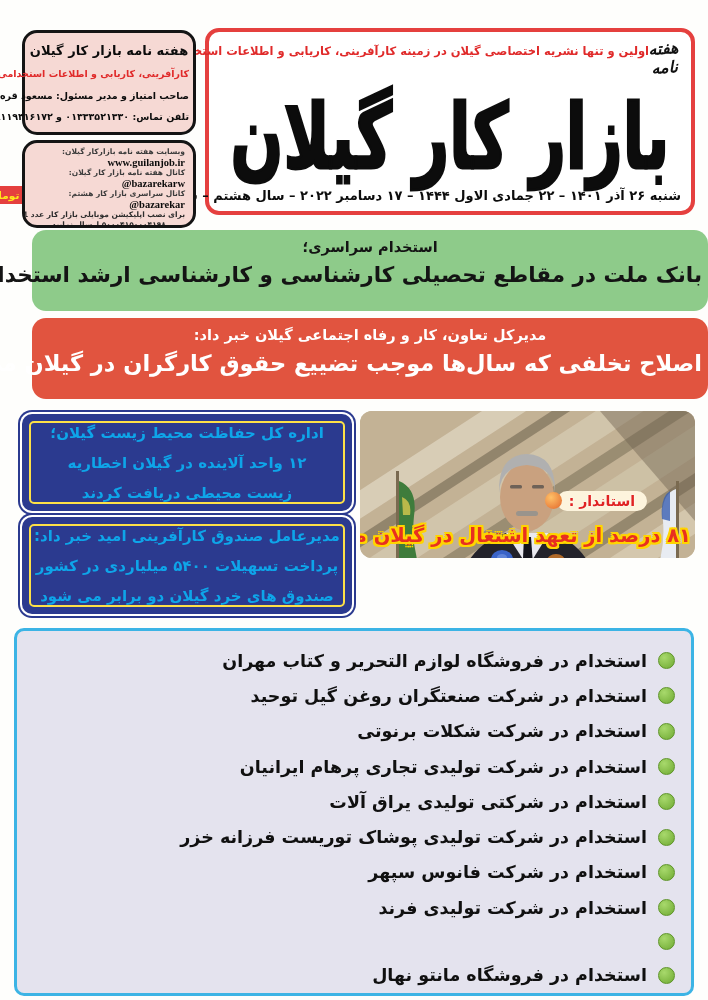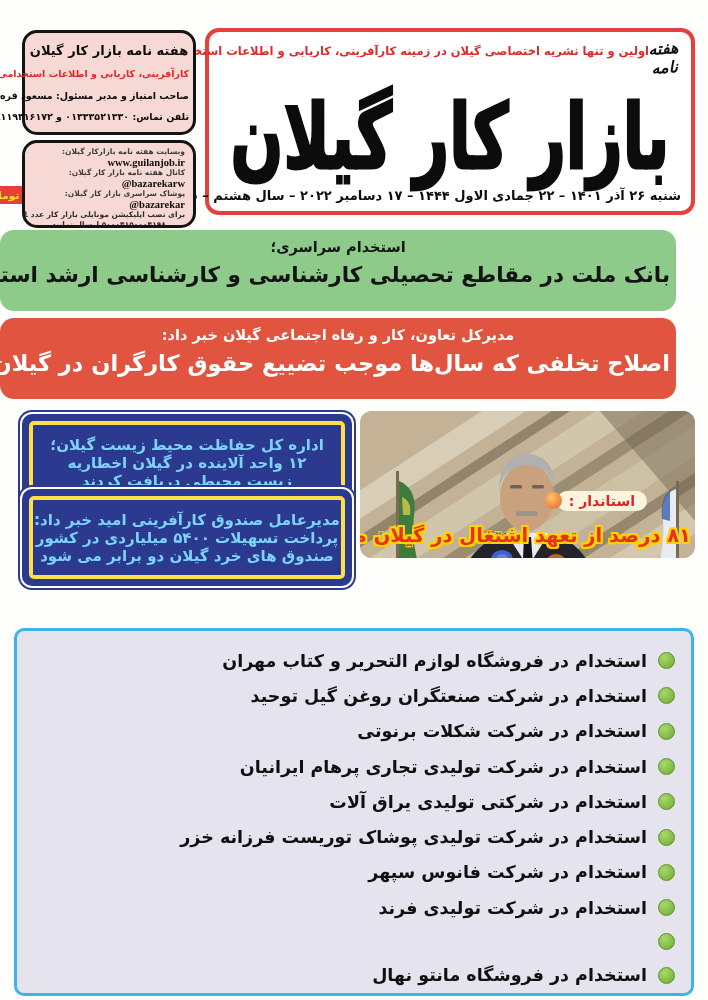--- a/index.html
+++ b/index.html
@@ -31,35 +31,35 @@
   .info-owner, .info-phone { font-size:9.5px; font-weight:bold; color:#0c0c0c; white-space:nowrap; }
 
   .links-box { position:absolute; top:140px; left:22px; width:174px; height:88px;
     background:#f6d9d4; border:3px solid #141414; border-radius:15px; padding:4px 8px 3px; overflow:hidden; }
   .link-label { text-align:right; font-size:7.5px; font-weight:bold; color:#3c3c3c; line-height:10px; white-space:nowrap; }
   .link-handle { text-align:right; direction:ltr; font-family:"Liberation Serif", serif;
     font-size:10.5px; font-weight:bold; color:#0c0c0c; line-height:11px; white-space:nowrap; }
   .link-note { text-align:center; font-size:7.5px; font-weight:bold; color:#2c2c2c; line-height:9.5px; white-space:nowrap; }
 
   
-  .banner { position:absolute; left:0; width:676px; height:81px; border-radius:14px;
+  .banner { position:absolute; left:32px; width:676px; height:81px; border-radius:14px;
     text-align:center; padding:9px 6px 6px; }
   .banner-green { top:230px; background:#8ecb8a; color:#141414; }
   .banner-red { top:318px; background:#e1543f; color:#ffffff; }
   .kicker { font-size:14.5px; font-weight:bold; margin-bottom:7px; }
   .headline { font-size:21.5px; font-weight:bold; white-space:nowrap; letter-spacing:-0.3px; }
   .banner-red .headline { font-size:22.5px; }
 
   
   .blue-box { position:absolute; left:22px; width:330px; height:97px; background:#2b3a8f;
     border-radius:10px; box-shadow:0 0 0 2px #ffffff, 0 0 0 4px #2b3a8f; padding:7px; }
   .blue-box-1 { top:414px; }
-  .blue-box-2 { top:489px; }
-  .blue-inner { height:100%; border:4px solid #fde047; border-radius:5px; display:flex;
-    flex-direction:column; justify-content:center; gap:0; color:#7dd3fc; font-weight:bold;
+  .blue-box-2 { top:517px; }
+  .blue-inner { height:100%; border:2px solid #fde047; border-radius:5px; display:flex;
+    flex-direction:column; justify-content:center; gap:12px; color:#0ea5e9; font-weight:bold;
     font-size:15px; text-align:center; white-space:nowrap; }
 
   
   .photo { position:absolute; top:411px; right:13px; width:335px; height:147px;
     border-radius:12px; overflow:hidden; background:#c3b295; }
   .photo svg { position:absolute; inset:0; }
   .gov-label { position:absolute; bottom:47px; right:48px; background:#fdf4dd; color:#e02222;
     font-weight:bold; font-size:14px; line-height:20px; padding:0 12px; border-radius:12px;
     text-shadow:0 0 2px #ffffff; }
   .gov-label::after { content:""; position:absolute; left:-12px; top:1px; width:17px; height:17px;
@@ -100,21 +100,21 @@
     <div class="info-sub">کارآفرینی، کاریابی و اطلاعات استخدامی</div>
     <div class="info-owner">صاحب امتیاز و مدیر مسئول: مسعود قره داغی</div>
     <div class="info-phone">تلفن تماس: ۰۱۳۳۳۵۲۱۳۳۰ و ۰۹۱۱۹۳۱۶۱۷۲</div>
   </aside>
 
   <aside class="links-box">
     <div class="link-label">وبسایت هفته نامه بازارکار گیلان:</div>
     <div class="link-handle">www.guilanjob.ir</div>
     <div class="link-label">کانال هفته نامه بازار کار گیلان:</div>
     <div class="link-handle">@bazarekarw</div>
-    <div class="link-label">پوشاک سراسری بازار کار گیلان:</div>
+    <div class="link-label">کانال سراسری بازار کار هشتم:</div>
     <div class="link-handle">@bazarekar</div>
     <div class="link-note">برای نصب اپلیکیشن موبایلی بازار کار عدد 1 را به شماره</div>
     <div class="link-note">۵۰۰۰۴۱۵۰۰۰۴۱۹۸ ارسال نمایید</div>
   </aside>
 
   <section class="banner banner-green">
     <div class="kicker">استخدام سراسری؛</div>
     <div class="headline">بانک ملت در مقاطع تحصیلی کارشناسی و کارشناسی ارشد استخدام مینماید</div>
   </section>
 

